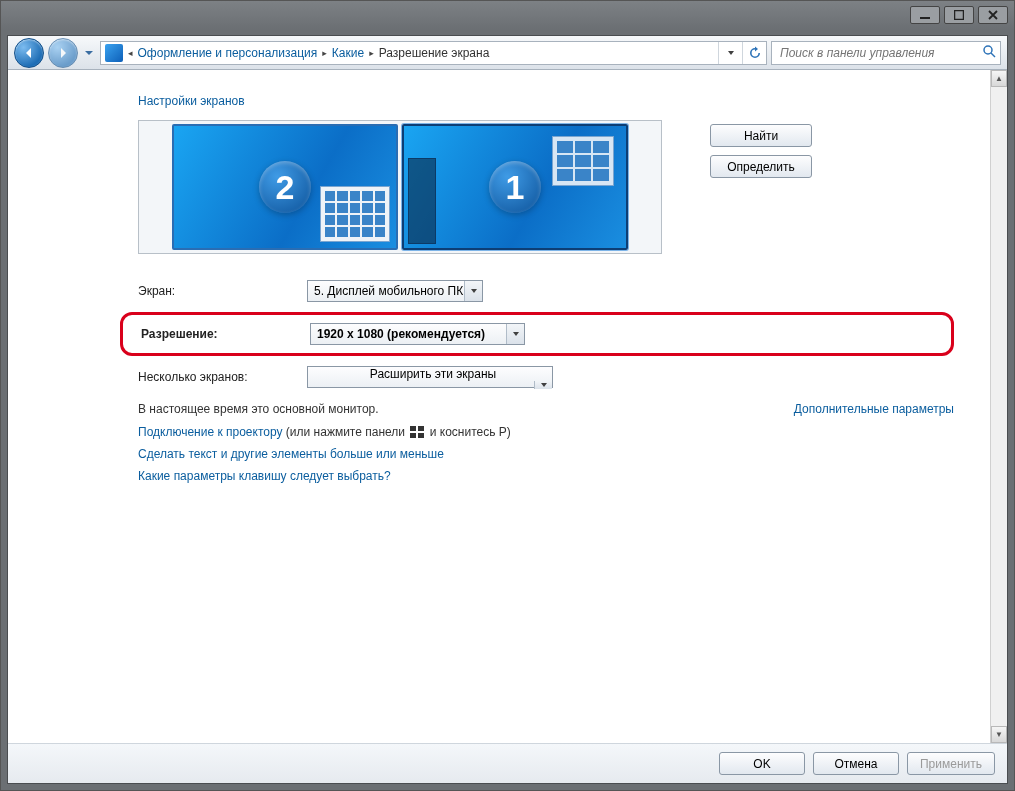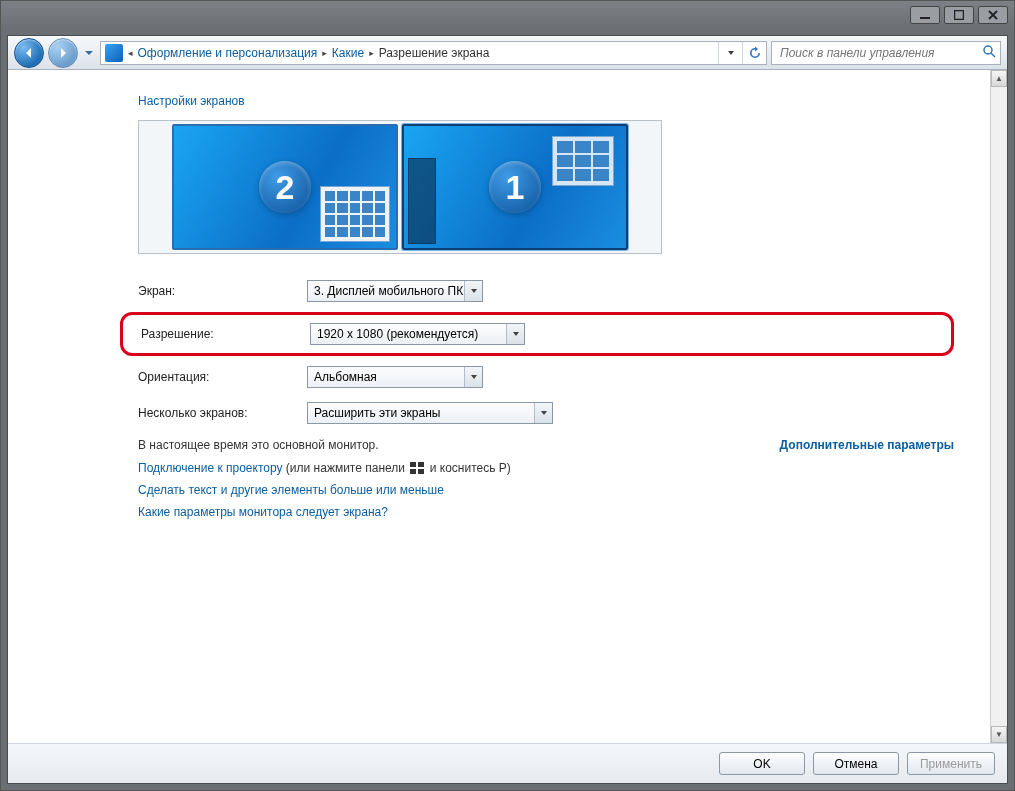--- a/index.html
+++ b/index.html
@@ -245,31 +245,31 @@
     width: 18px; height:100%;
     border-left: 1px solid #b0bcc8;
     display:flex; align-items:center; justify-content:center;
     margin-left:auto;
     background: linear-gradient(#f2f5f8,#dbe2ea);
   }
   .dd-arrow svg { fill:#404040; }
   .dd-screen { width: 176px; }
   .dd-res   { width: 215px; }
   .dd-orient{ width: 176px; }
-  .dd-multi { width: 246px; }
+  .dd-multi { width: 246px; flex-direction: column; }
   .highlighted {
     border: 3px solid #d9001b;
     border-radius: 12px;
     padding: 8px 12px 8px 0;
     margin: -4px 0 10px -18px;
-    display:flex; align-items:center;
+    display:flex; align-items:center;font-weight:bold;
   }
   .highlighted .formrow { margin:0; flex:1; }
   .statusline { color:#333; margin: 8px 0 6px; display:flex;}
-  .statusline .link { margin-left:auto;font-weight:bold; }
+  .statusline .link { margin-left:auto; }
   .link { color:#0a5d9e; cursor:pointer; text-decoration:none;}
   .linkrow { margin: 8px 0; }
   .linkrow .paren { color:#333; }
   .winkey {
     display:inline-block; width:14px; height:12px;
     position:relative; top:2px; margin:0 2px;
   }
   .winkey::before {
     content:""; position:absolute; inset:0;
     background:
@@ -401,26 +401,30 @@
                   <div></div>
                 <div></div>
                   <div></div>
                   <div></div>
                 <div></div>
                   <div></div>
                   <div></div>
               </div>
             </div>
           </div>
+          <div class="sidebtns">
+            <button class="btn">Найти</button>
+            <button class="btn">Определить</button>
+          </div>
         </div>
 
         <div class="formrow">
           <span class="lbl">Экран:</span>
           <div class="dropdown dd-screen">
-            <span>3. Дисплей мобильного ПК</span>
+            <span>5. Дисплей мобильного ПК</span>
             <div class="dd-arrow">
                 <svg width="8" height="8" viewBox="0 0 8 8">
                   <path d="M1 2 L4 6 L7 2 Z"></path>
                 </svg>
               </div>
           </div>
         </div>
 
         <div class="highlighted">
           <div class="formrow">
@@ -429,31 +433,20 @@
               <span>1920 x 1080 (рекомендуется)</span>
               <div class="dd-arrow">
                   <svg width="8" height="8" viewBox="0 0 8 8">
                     <path d="M1 2 L4 6 L7 2 Z"></path>
                   </svg>
                 </div>
             </div>
           </div>
         </div>
 
-        <div class="formrow">
-          <span class="lbl">Ориентация:</span>
-          <div class="dropdown dd-orient">
-            <span>Альбомная</span>
-            <div class="dd-arrow">
-                <svg width="8" height="8" viewBox="0 0 8 8">
-                  <path d="M1 2 L4 6 L7 2 Z"></path>
-                </svg>
-              </div>
-          </div>
-        </div>
 
         <div class="formrow">
           <span class="lbl">Несколько экранов:</span>
           <div class="dropdown dd-multi">
             <span>Расширить эти экраны</span>
             <div class="dd-arrow">
                 <svg width="8" height="8" viewBox="0 0 8 8">
                   <path d="M1 2 L4 6 L7 2 Z"></path>
                 </svg>
               </div>
@@ -468,21 +461,21 @@
         <div class="linkrow">
           <a class="link">Подключение к проектору</a>
           <span class="paren"> (или нажмите панели </span>
           <span class="winkey"></span>
           <span class="paren"> и коснитесь P)</span>
         </div>
         <div class="linkrow">
           <a class="link">Сделать текст и другие элементы больше или меньше</a>
         </div>
         <div class="linkrow">
-          <a class="link">Какие параметры монитора следует экрана?</a>
+          <a class="link">Какие параметры клавишу следует выбрать?</a>
         </div>
       </div>
 
       <div class="scrollbar">
         <div class="arr">▲</div>
         <div class="arr">▼</div>
       </div>
     </div>
 
     <div class="bottombar">

